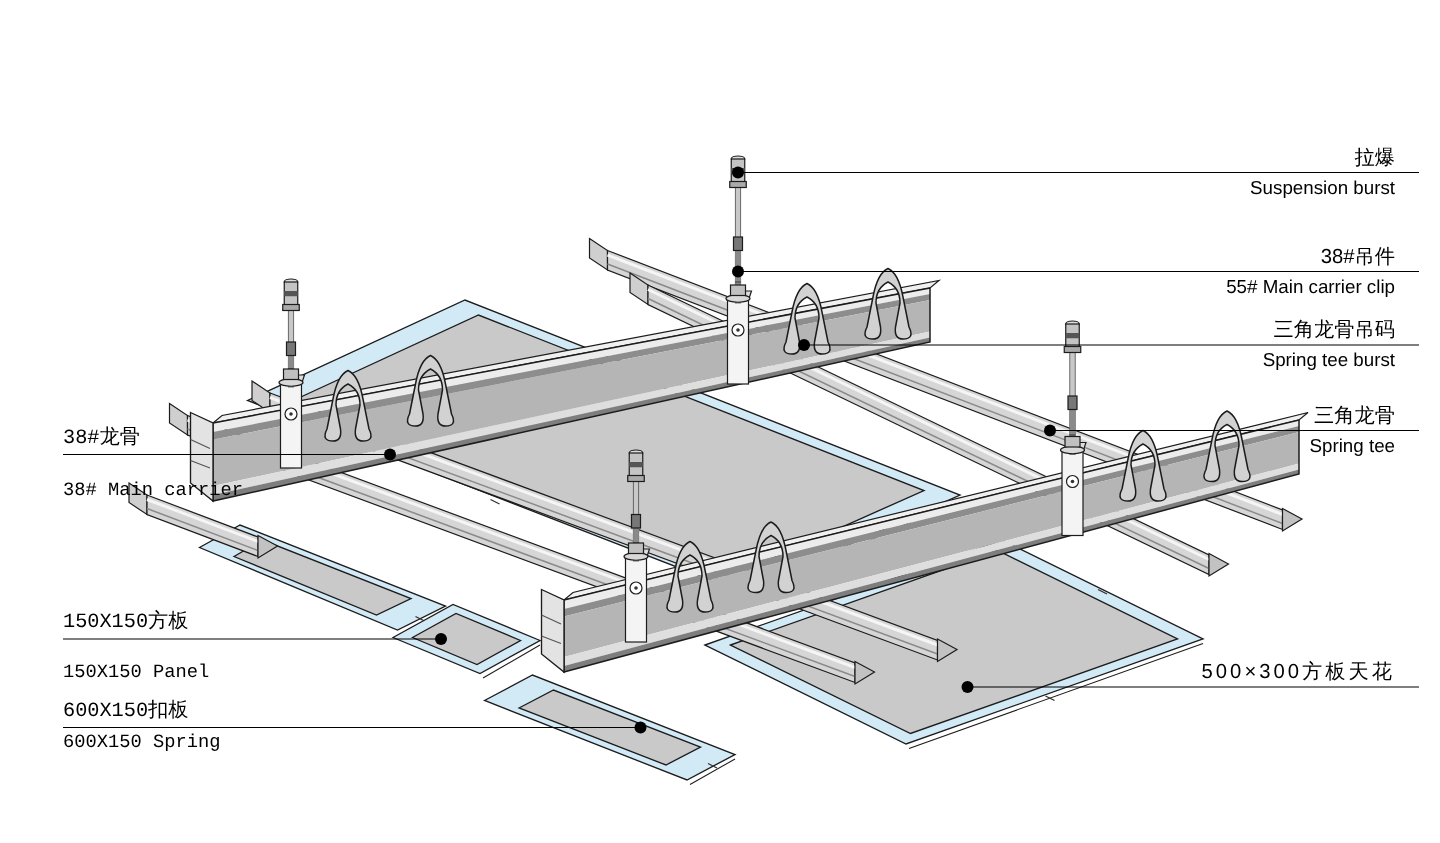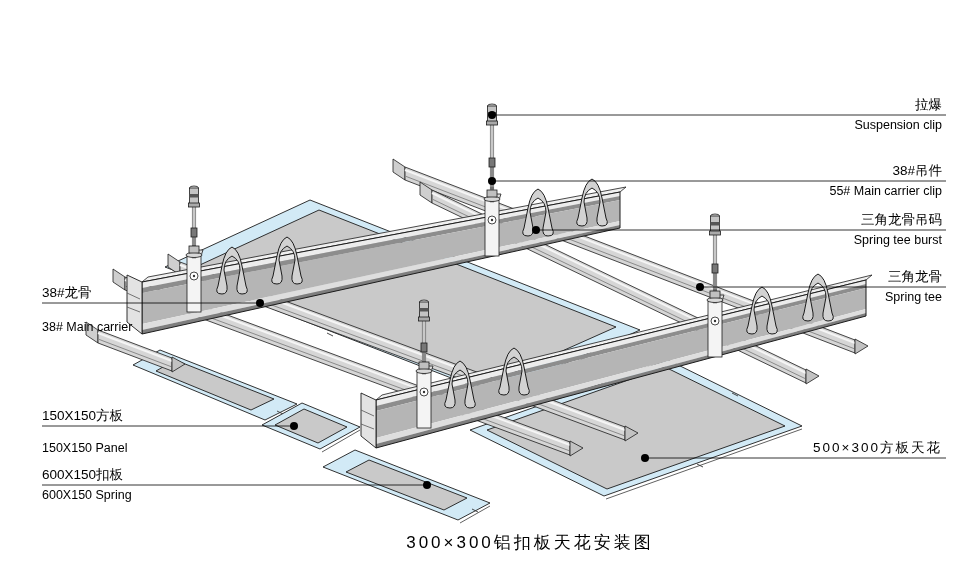--- a/index.html
+++ b/index.html
@@ -1,21 +1,21 @@
 <!DOCTYPE html>
 <html><head>
 <meta charset="utf-8">
 <style>
   html,body{margin:0;padding:0;background:#ffffff;}
   #stage{position:relative;width:960px;height:562px;background:#ffffff;overflow:hidden;
          font-family:"Liberation Sans","DejaVu Sans",sans-serif;color:#000;}
   #scene{position:absolute;left:0;top:0;}
   .cap{position:absolute;line-height:1.15;white-space:nowrap;}
-  .cap.right{right:18px;}
-  .cap.left{left:42px;text-align:left;}
+  .cap.right{right:30px;}
+  .cap.left{left:42px;text-align:left;font-family:Liberation Mono, monospace;}
   .cn{font-size:13.5px;}
   .en{font-size:12.5px;}
   .sp{letter-spacing:2px;}
   #title{position:absolute;left:100px;width:860px;top:531px;text-align:center;
          font-size:17px;letter-spacing:3px;}
 </style>
 </head>
 <body>
 
 <div id="stage">
@@ -226,21 +226,21 @@
     <circle cx="536" cy="230" r="4"></circle>
     <circle cx="700" cy="287" r="4"></circle>
     <circle cx="645" cy="458" r="4"></circle>
     <circle cx="260" cy="303" r="4"></circle>
     <circle cx="294" cy="426" r="4"></circle>
     <circle cx="427" cy="485" r="4"></circle>
   </g>
 </svg>
 
   <div class="cap right cn" style="top:97px">拉爆</div>
-  <div class="cap right en" style="top:118px">Suspension clip</div>
+  <div class="cap right en" style="top:118px">Suspension burst</div>
 
   <div class="cap right cn" style="top:163px">38#吊件</div>
   <div class="cap right en" style="top:184px">55# Main carrier clip</div>
 
   <div class="cap right cn" style="top:212px">三角龙骨吊码</div>
   <div class="cap right en" style="top:233px">Spring tee burst</div>
 
   <div class="cap right cn" style="top:269px">三角龙骨</div>
   <div class="cap right en" style="top:290px">Spring tee</div>
 
@@ -248,14 +248,13 @@
 
   <div class="cap left cn" style="top:285px">38#龙骨</div>
   <div class="cap left en" style="top:320px">38# Main carrier</div>
 
   <div class="cap left cn" style="top:408px">150X150方板</div>
   <div class="cap left en" style="top:441px">150X150 Panel</div>
 
   <div class="cap left cn" style="top:467px">600X150扣板</div>
   <div class="cap left en" style="top:488px">600X150 Spring</div>
 
-  <div id="title">300×300铝扣板天花安装图</div>
 </div>
 
 </body></html>

